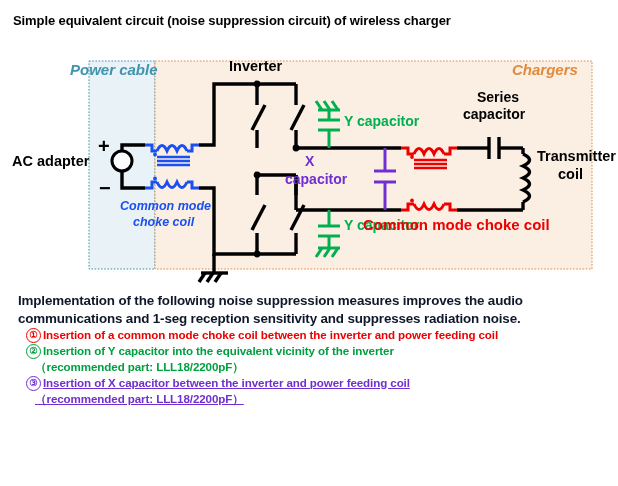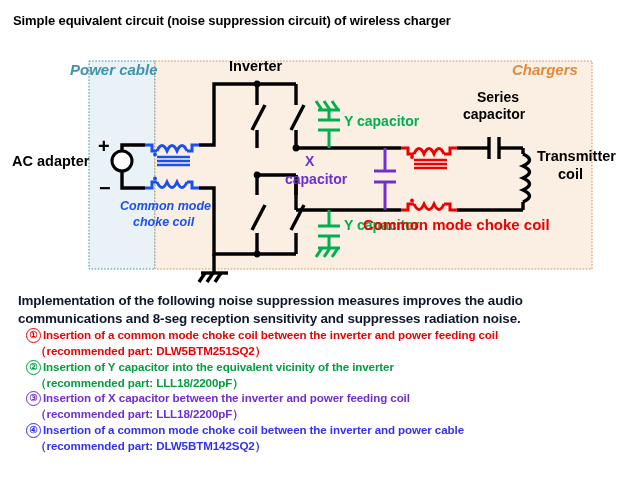--- a/index.html
+++ b/index.html
@@ -48,21 +48,21 @@
     font-size: 11.6px;
     font-weight: bold;
     line-height: 15.6px;
     letter-spacing: -0.1px;
     margin-top: 0;
     padding-left: 8px;
   }
   .measure .m-line2 { padding-left: 9px; display: block; }
   .m1 { color: #ee0000; }
   .m2 { color: #00a040; }
-  .m3 { color: #7030d0; }
+  .m3 { color: #7030d0; text-decoration: underline; }
   .m4 { color: #3333ee; }
   .circnum {
     display: inline-block;
     width: 13px;
     height: 13px;
     line-height: 11.5px;
     border: 1.2px solid currentColor;
     border-radius: 50%;
     text-align: center;
     font-size: 9.5px;
@@ -225,34 +225,29 @@
     <path d="M523 96 q13 6 0 12 q13 6 0 12 q13 6 0 12 q13 6 0 12"></path>
     <path d="M523 144 L523 152"></path>
     <path d="M457 152 L523 152"></path>
   </g>
   <text x="537" y="103" font-family="Liberation Sans, sans-serif" font-size="14.5" font-weight="bold" fill="#000">Transmitter</text>
   <text x="558" y="121" font-family="Liberation Sans, sans-serif" font-size="14.5" font-weight="bold" fill="#000">coil</text>
 </svg>
 
 <div id="body-text">
   <div class="lead">Implementation of the following noise suppression measures improves the audio</div>
-  <div class="lead">communications and 8-seg reception sensitivity and suppresses radiation noise.</div>
+  <div class="lead">communications and 1-seg reception sensitivity and suppresses radiation noise.</div>
 
   <div class="measure m1" style="color: rgb(238, 0, 0);">
     <span class="circnum">①</span><span>Insertion of a common mode choke coil between the inverter and power feeding coil</span>
-    <span class="m-line2">（recommended part: DLW5BTM251SQ2）</span>
   </div>
 
   <div class="measure m2" style="color: rgb(0, 160, 64);">
     <span class="circnum">②</span><span>Insertion of Y capacitor into the equivalent vicinity of the inverter</span>
     <span class="m-line2">（recommended part: LLL18/2200pF）</span>
   </div>
 
   <div class="measure m3" style="color: rgb(112, 48, 208);">
     <span class="circnum">③</span><span>Insertion of X capacitor between the inverter and power feeding coil</span>
     <span class="m-line2">（recommended part: LLL18/2200pF）</span>
   </div>
 
-  <div class="measure m4" style="color: rgb(51, 51, 238);">
-    <span class="circnum">④</span><span>Insertion of a common mode choke coil between the inverter and power cable</span>
-    <span class="m-line2">（recommended part: DLW5BTM142SQ2）</span>
-  </div>
 </div>
 
 </body></html>

